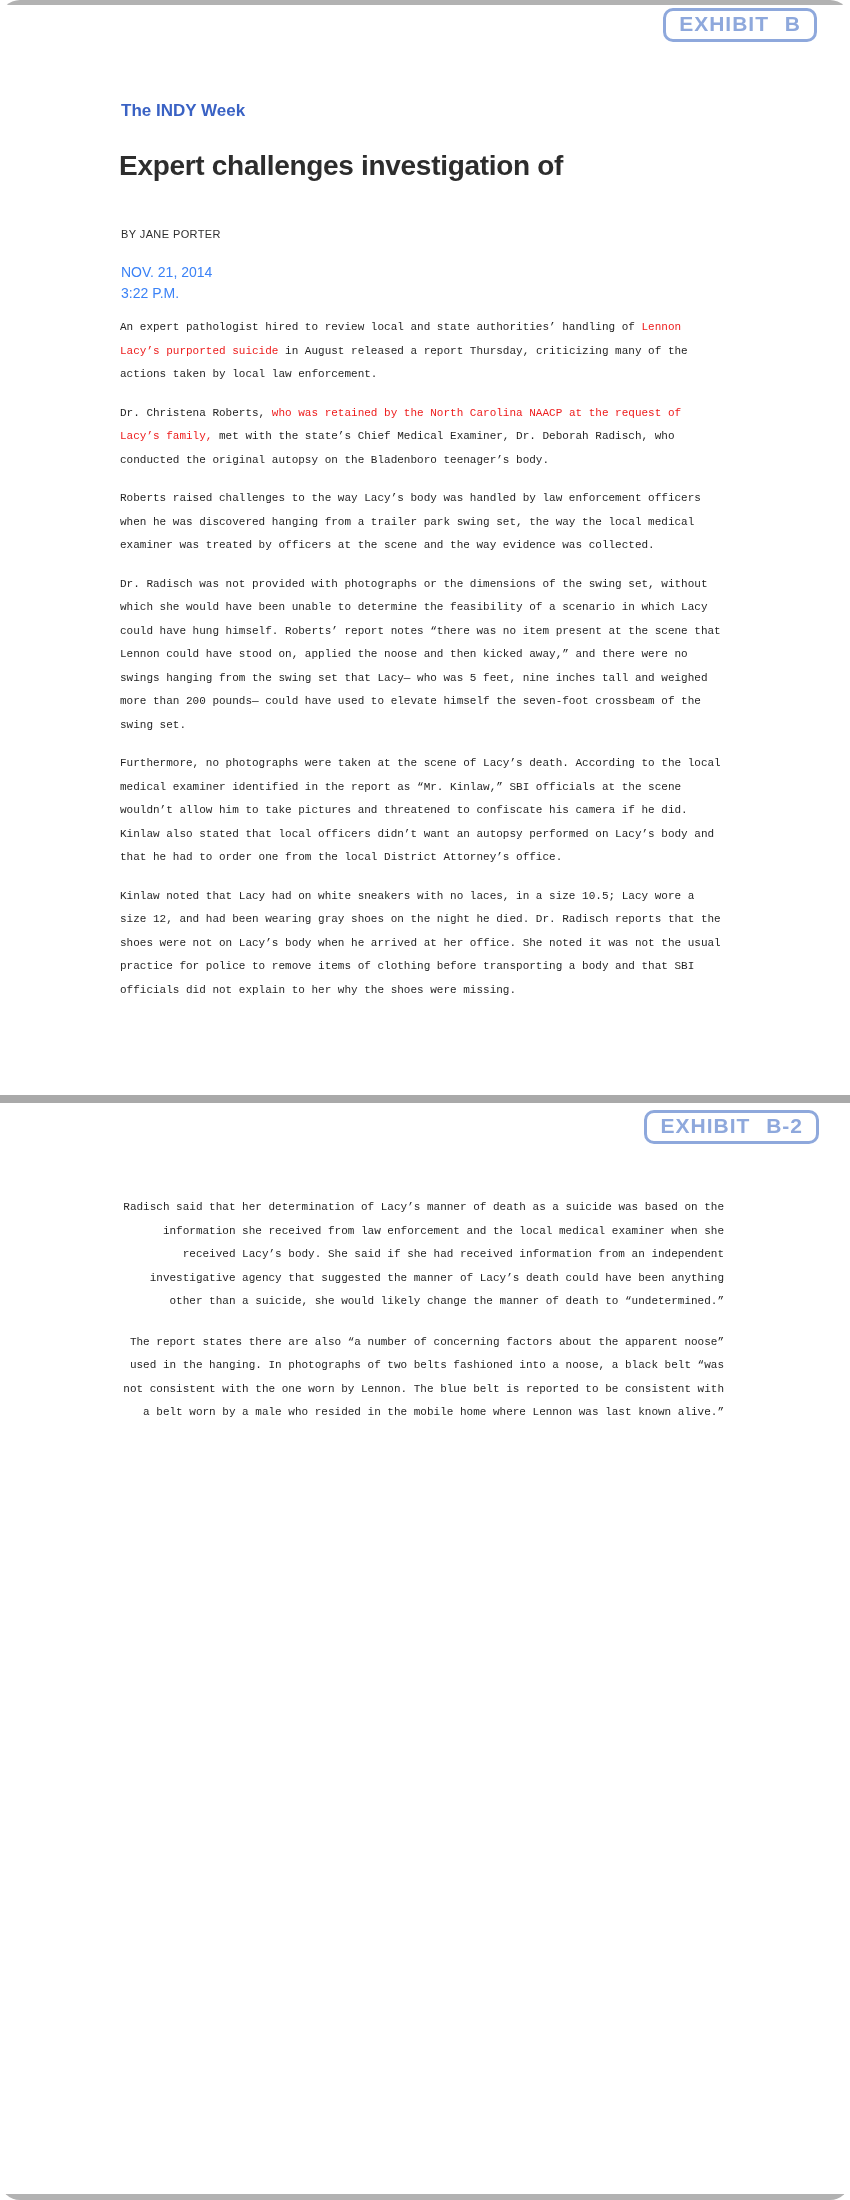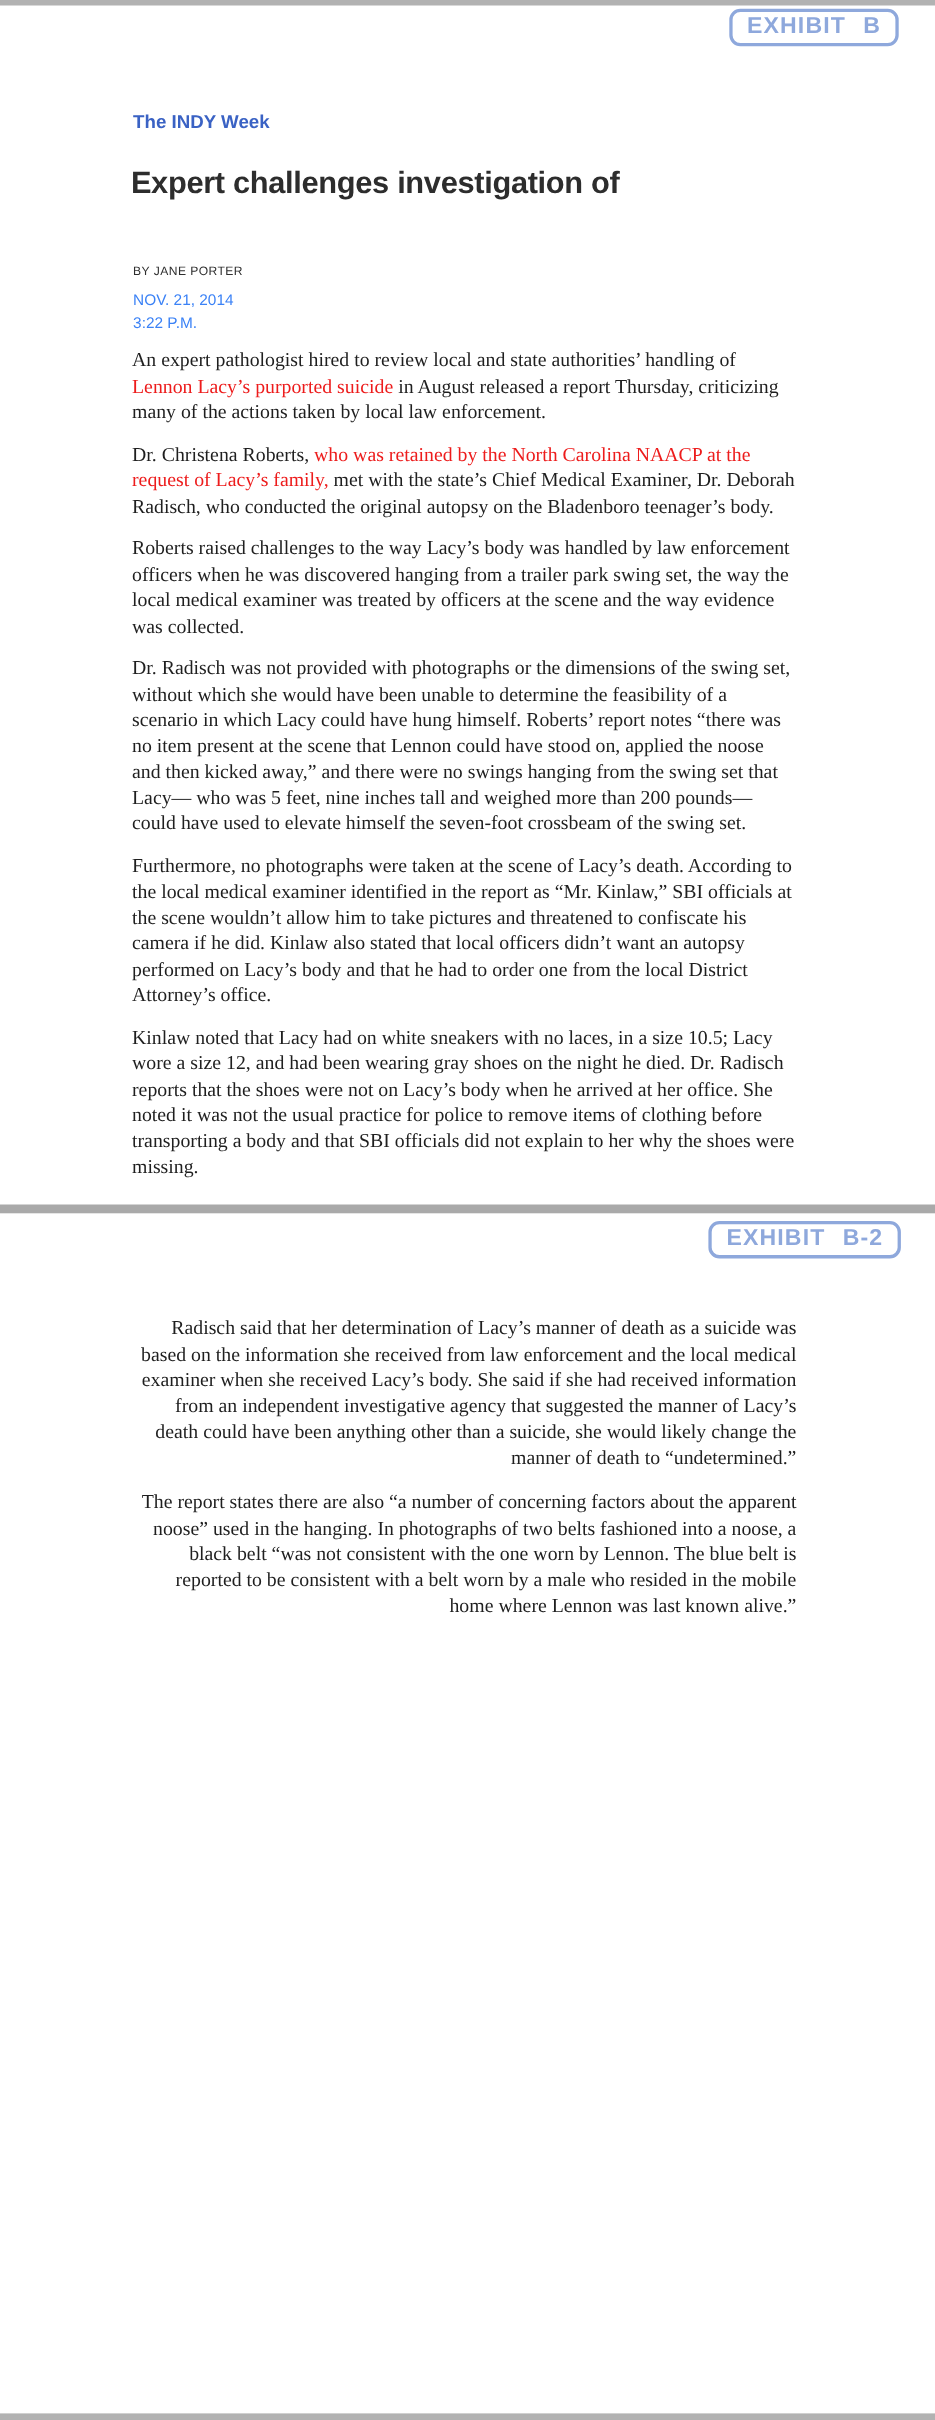--- a/index.html
+++ b/index.html
@@ -11,20 +11,21 @@
     --body_text:#1f1f1f;
   }
   html,body{margin:0;padding:0;background:#ffffff;}
   .page{
     position:relative;
     width:850px;
     height:2200px;
     background:#ffffff;
     overflow:hidden;
     font-family:"Liberation Serif", serif;
+    border-radius:20px;
   }
   .bar{
     position:absolute;
     left:0;
     width:850px;
     background:var(--divider_gray);
   }
   .bar.top{top:0;height:5px;background:#b2b2b2;}
   .bar.mid{top:1095px;height:8px;}
   .bar.bottom{top:2194px;height:6px;background:#b2b2b2;}
@@ -61,42 +62,42 @@
     color:var(--headline);
     font-family:"Liberation Sans", sans-serif;
     font-weight:bold;
     font-size:28px;
     line-height:40px;
     letter-spacing:-0.3px;
   }
   .byline{
     position:absolute;
     left:121px;
-    top:241px;
+    top:228px;
     color:#2e2e2e;
     font-family:"Liberation Sans", sans-serif;
     font-size:11px;
     letter-spacing:0.4px;
   }
   .dateline{
     position:absolute;
     left:121px;
     top:262px;
     color:#3b82f6;
     font-family:"Liberation Sans", sans-serif;
     font-size:14px;
     line-height:21px;
   }
   .body-block{
     position:absolute;
     left:120px;
     width:604px;
     color:var(--body_text);
-    font-family:Liberation Serif, serif;
-    font-size:18px;
+    font-family:Liberation Mono, monospace;
+    font-size:11px;
     line-height:23.5px;
   }
   .body-block.p1{top:316px;}
   .body-block.p1 p{margin:0 0 15px 0;}
   .body-block.p2{top:1196px;text-align:right;}
   .body-block.p2 p{margin:0 0 17px 0;}
   .red{color:var(--red_text);}
 </style>
 </head>
 <body>

